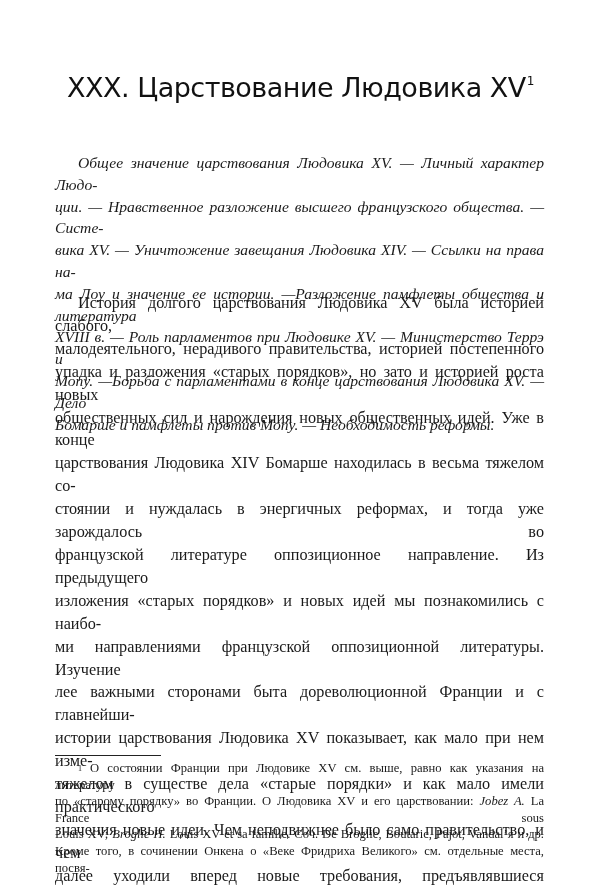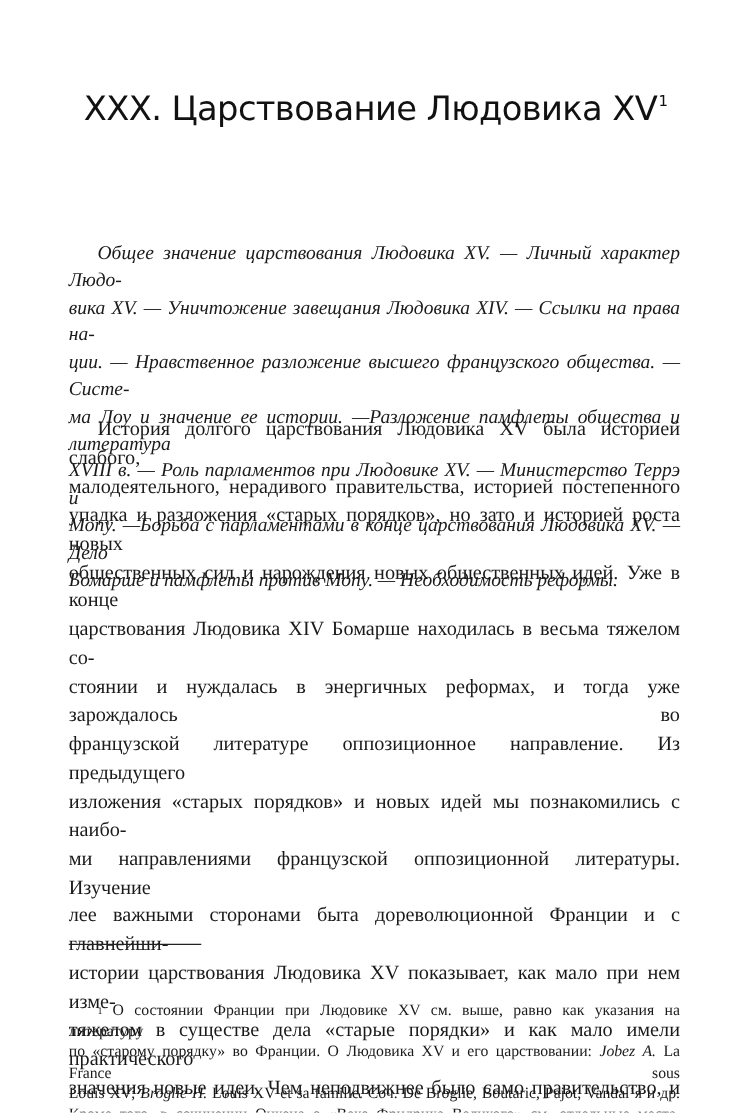--- a/index.html
+++ b/index.html
@@ -17,21 +17,21 @@
     font-size: 15.6px; line-height: 21.8px; text-align: justify; text-indent: 23px;
     hyphens: manual;
   }
   .body-text {
     position: absolute; left: 0; top: 292px; width: 489px; margin: 0;
     font-family: "Liberation Serif", serif;
     font-size: 16.2px; line-height: 22.9px; text-align: justify; text-indent: 23px;
   }
   .line { display: block; text-align: justify; text-align-last: justify; }
   .line.last { text-align-last: left; }
-  .line.indent { text-indent: 23px; margin-top: 40px; }
+  .line.indent { text-indent: 23px; }
   .abstract .line, .body-text .line { text-indent: 0; }
   .abstract .line.indent, .body-text .line.indent { text-indent: 23px; }
   .footnote-rule {
     position: absolute; left: 0; top: 755px; width: 106px; height: 0;
     border-top: 1px solid #222;
   }
   .footnotes {
     position: absolute; left: 0; top: 760px; width: 489px;
     font-family: "Liberation Serif", serif; font-size: 12.6px; line-height: 16.6px;
   }
@@ -41,22 +41,22 @@
 </style>
 </head>
 <body>
 
 <div class="page">
 
   <h1 class="chapter-title"><span>XXX.</span> <span>Царствование Людовика XV</span><sup>1</sup></h1>
 
   <div class="abstract">
     <span class="line indent">Общее значение царствования Людовика XV. — Личный характер Людо-</span>
+    <span class="line">ции. — Нравственное разложение высшего французского общества. — Систе-</span>
     <span class="line">вика XV. — Уничтожение завещания Людовика XIV. — Ссылки на права на-</span>
-    <span class="line">ции. — Нравственное разложение высшего французского общества. — Систе-</span>
     <span class="line">ма Лоу и значение ее истории. —Разложение памфлеты общества и литература</span>
     <span class="line">XVIII в. — Роль парламентов при Людовике XV. — Министерство Террэ и</span>
     <span class="line">Мопу. —Борьба с парламентами в конце царствования Людовика XV. — Дело</span>
     <span class="line last">Бомарше и памфлеты против Мопу. — Необходимость реформы.</span>
   </div>
 
   <div class="body-text">
     <span class="line indent">История долгого царствования Людовика XV была историей слабого,</span>
     <span class="line">малодеятельного, нерадивого правительства, историей постепенного</span>
     <span class="line">упадка и разложения «старых порядков», но зато и историей роста новых</span>

